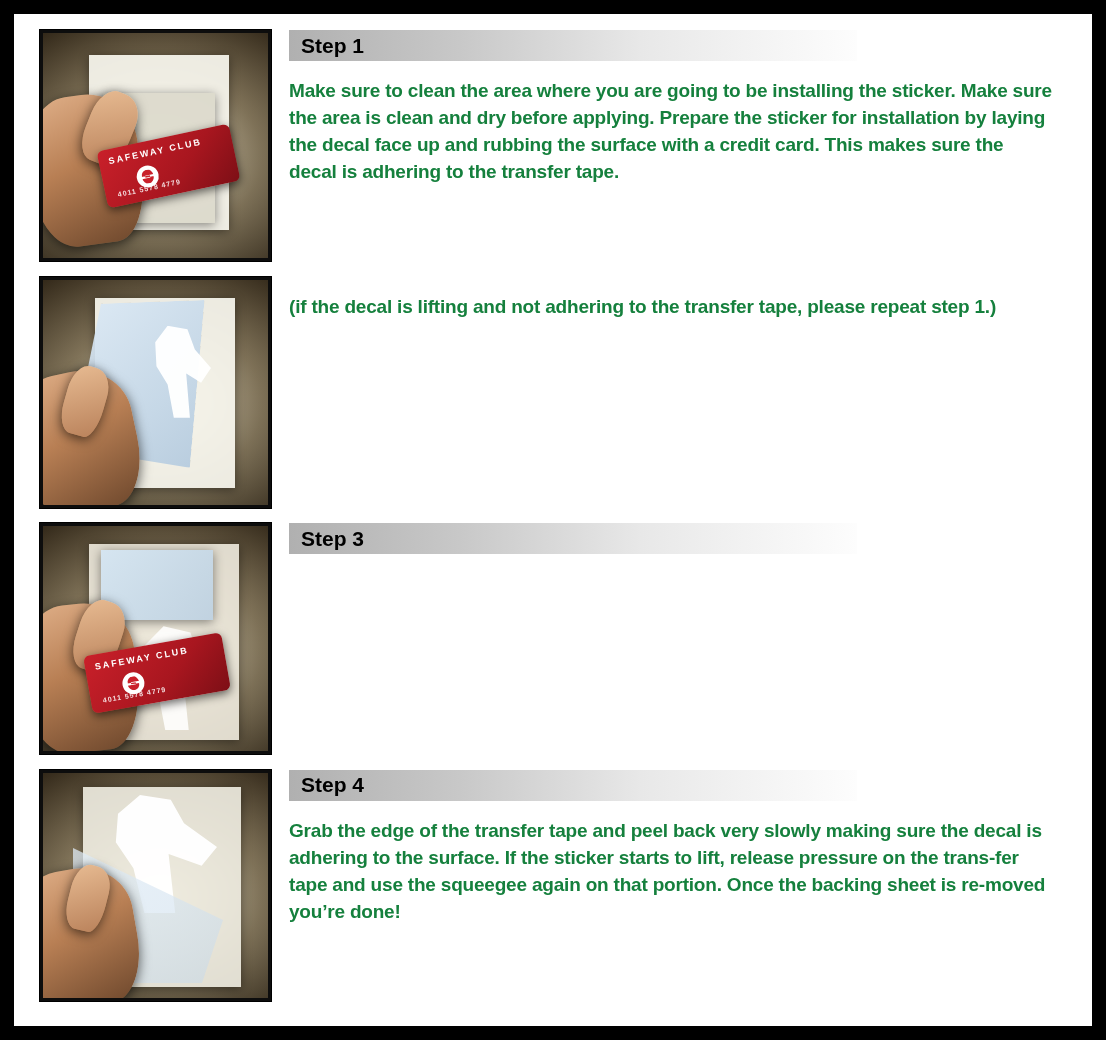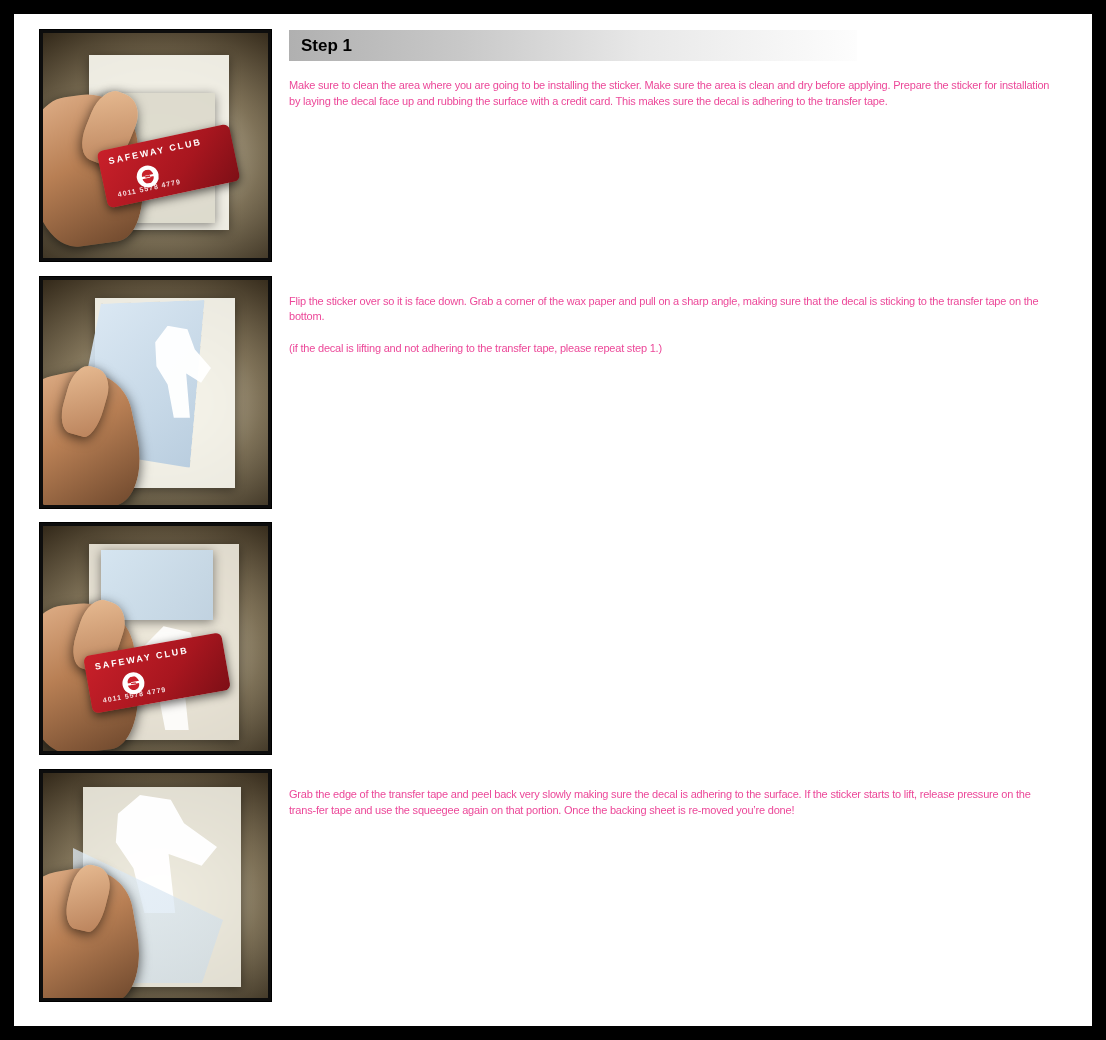--- a/index.html
+++ b/index.html
@@ -128,31 +128,31 @@
   .step-header {
     height: 31px;
     background: linear-gradient(90deg, #b0b0b0 0%, #c8c8c8 30%, #e8e8e8 62%, #fdfdfd 100%);
     display: flex;
     align-items: center;
     padding-left: 12px;
     width: 556px;
     max-width: 100%;
   }
   .step-title {
-    font-size: 17px;
+    font-size: 21px;
     font-weight: bold;
     color: #000;
     font-family: "Liberation Sans", sans-serif;
   }
   .step-body {
     margin-top: 17px;
-    font-size: 11px;
-    font-weight: normal;
+    font-size: 19px;
+    font-weight: bold;
     line-height: 1.42;
-    color: #ec4899;
+    color: #15803d;
     letter-spacing: -0.2px;
     width: 765px;
     max-width: 100%;
   }
   .step-body p { margin: 0 0 16px 0; }
   .step-body p:last-child { margin-bottom: 0; }
 </style>
 </head>
 <body>
 
@@ -186,54 +186,59 @@
       <div class="photo">
         <div class="photo-inner"></div>
         <div class="paper" style="left:52px; top:18px; width:140px; height:190px;"></div>
         <div class="paper blue" style="left:34px; top:22px; width:120px; height:168px; transform:skewX(-7deg) rotate(-2deg); background:linear-gradient(135deg, rgba(219,233,245,0.95), rgba(176,200,222,0.85)); clip-path:polygon(14% 0, 100% 0, 100% 100%, 0 86%);"></div>
         <div class="silhouette" style="left:106px; top:46px; width:62px; height:92px; clip-path:polygon(30% 0, 62% 4%, 74% 26%, 100% 46%, 84% 62%, 60% 52%, 66% 100%, 40% 100%, 30% 64%, 12% 44%, 10% 18%);"></div>
         <div class="hand" style="left:-24px; top:92px; width:118px; height:140px; transform:rotate(-12deg);"></div>
         <div class="hand" style="left:22px; top:86px; width:40px; height:70px; transform:rotate(16deg); background:linear-gradient(150deg,#e8bc93,#b9815a);"></div>
       </div>
       <div class="content">
         <div class="step-body">
-          <p>Flip the sticker over so it is face down.  Grab a corner of the wax paper and pull on a sharp angle, making sure that the decal is sticking to the transfer tape on the bottom.</p>
           <p>(if the decal is lifting and not adhering to the transfer tape, please repeat step 1.)</p>
         </div>
       </div>
     </div>
 
     <div class="step-row">
       <div class="photo">
         <div class="photo-inner"></div>
         <div class="paper" style="left:46px; top:18px; width:150px; height:196px; background:rgba(238,234,222,0.9);"></div>
         <div class="paper blue" style="left:58px; top:24px; width:112px; height:70px; background:linear-gradient(135deg, rgba(212,230,244,0.9), rgba(180,205,228,0.75));"></div>
         <div class="silhouette" style="left:92px; top:100px; width:84px; height:104px; opacity:0.9; clip-path:polygon(34% 0, 66% 6%, 76% 30%, 100% 50%, 82% 64%, 58% 54%, 64% 100%, 36% 100%, 28% 66%, 10% 46%, 12% 18%);"></div>
         <div class="hand" style="left:-18px; top:78px; width:112px; height:148px; transform:rotate(-6deg);"></div>
         <div class="hand" style="left:34px; top:74px; width:44px; height:72px; transform:rotate(18deg); background:linear-gradient(150deg,#e8bc93,#b9815a);"></div>
         <div class="card" style="left:44px; top:118px; width:140px; height:58px; transform:rotate(-10deg);">
           <span class="card-text">SAFEWAY CLUB</span>
           <span class="card-logo"></span>
           <span class="card-num">4011 5578 4779</span>
         </div>
       </div>
       <div class="content">
+        <div class="step-header">
+          <span class="step-title">Step 3</span>
+        </div>
       </div>
     </div>
 
     <div class="step-row">
       <div class="photo">
         <div class="photo-inner"></div>
         <div class="paper" style="left:40px; top:14px; width:158px; height:200px; background:rgba(240,237,226,0.9);"></div>
         <div class="silhouette" style="left:64px; top:22px; width:110px; height:118px; clip-path:polygon(30% 0, 58% 4%, 70% 24%, 100% 44%, 86% 60%, 56% 50%, 62% 100%, 34% 100%, 24% 62%, 8% 40%, 10% 16%);"></div>
         <div class="paper blue" style="left:30px; top:60px; width:150px; height:150px; background:linear-gradient(140deg, rgba(226,238,248,0.75), rgba(198,216,232,0.55)); clip-path:polygon(0 10%, 100% 58%, 86% 100%, 0 100%);"></div>
         <div class="hand" style="left:-22px; top:96px; width:116px; height:138px; transform:rotate(-10deg);"></div>
         <div class="hand" style="left:26px; top:92px; width:38px; height:66px; transform:rotate(14deg); background:linear-gradient(150deg,#e8bc93,#b9815a);"></div>
       </div>
       <div class="content">
+        <div class="step-header">
+          <span class="step-title">Step 4</span>
+        </div>
         <div class="step-body">
           <p>Grab the edge of the transfer tape and peel back very slowly making sure the decal is adhering to the surface.  If the sticker starts to lift, release pressure on the trans-fer tape and use the squeegee again on that portion.  Once the backing sheet is re-moved you’re done!</p>
         </div>
       </div>
     </div>
 
   </div>
 </div>
 
 </body></html>

